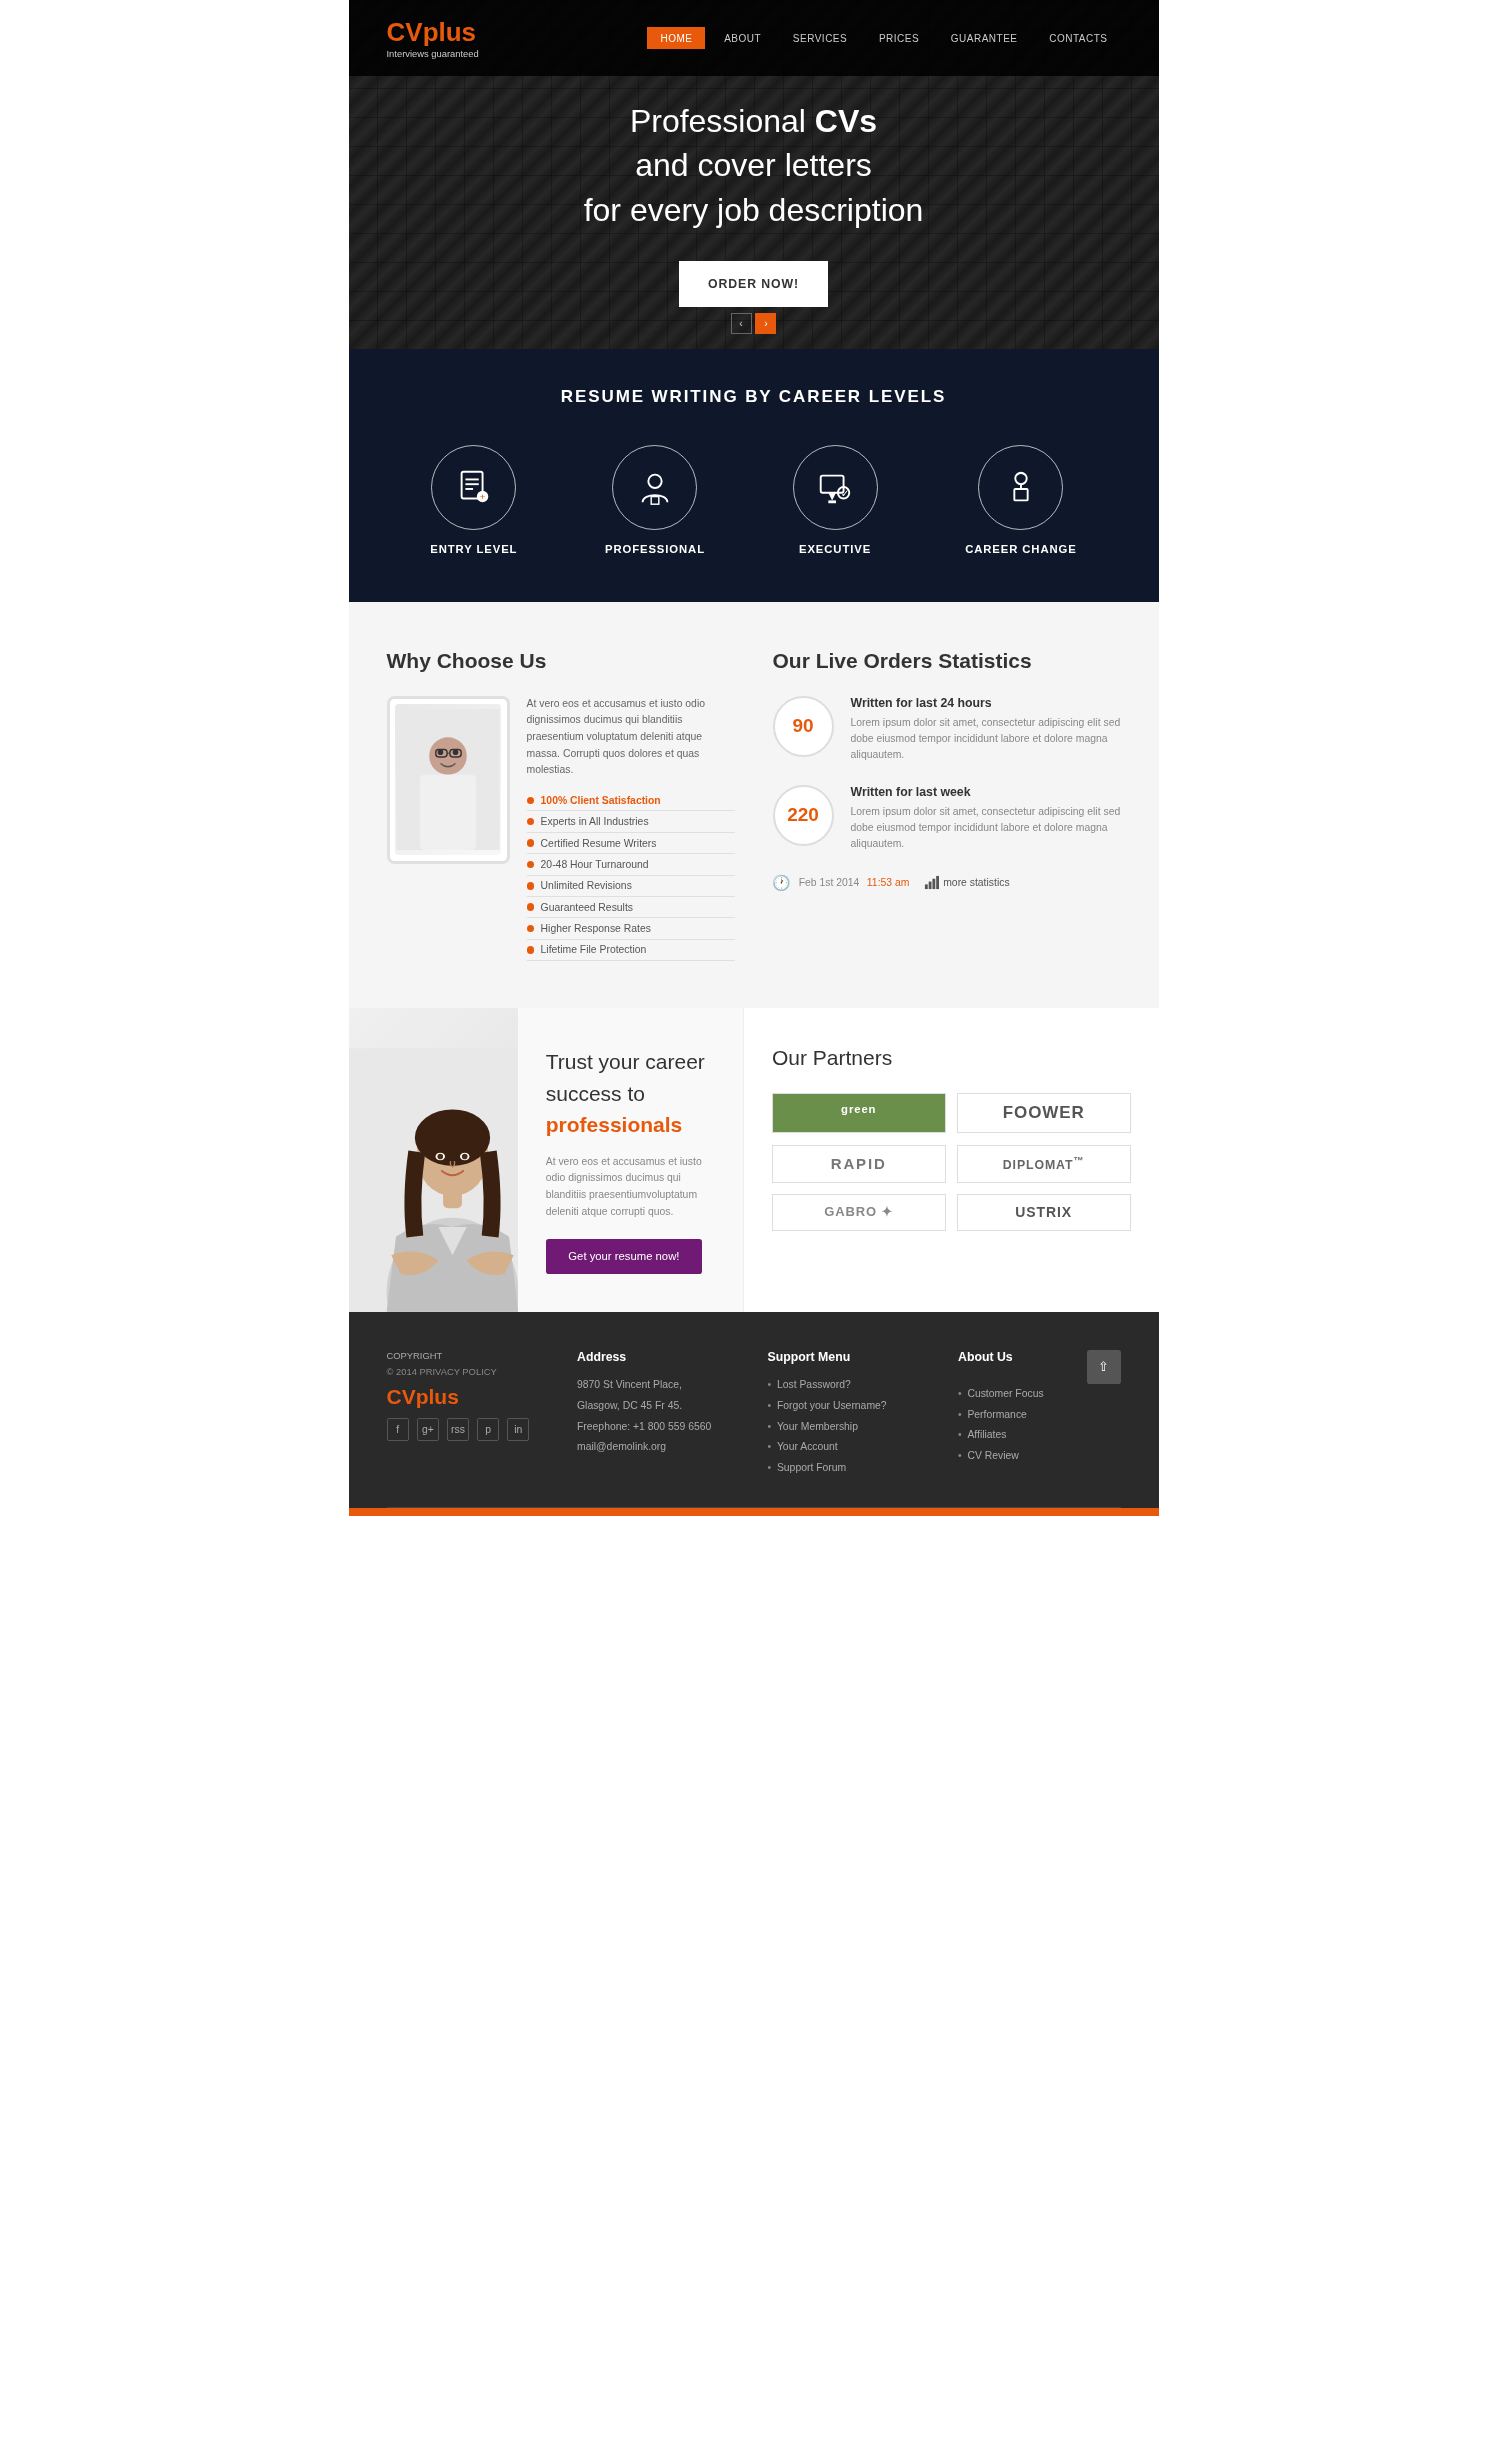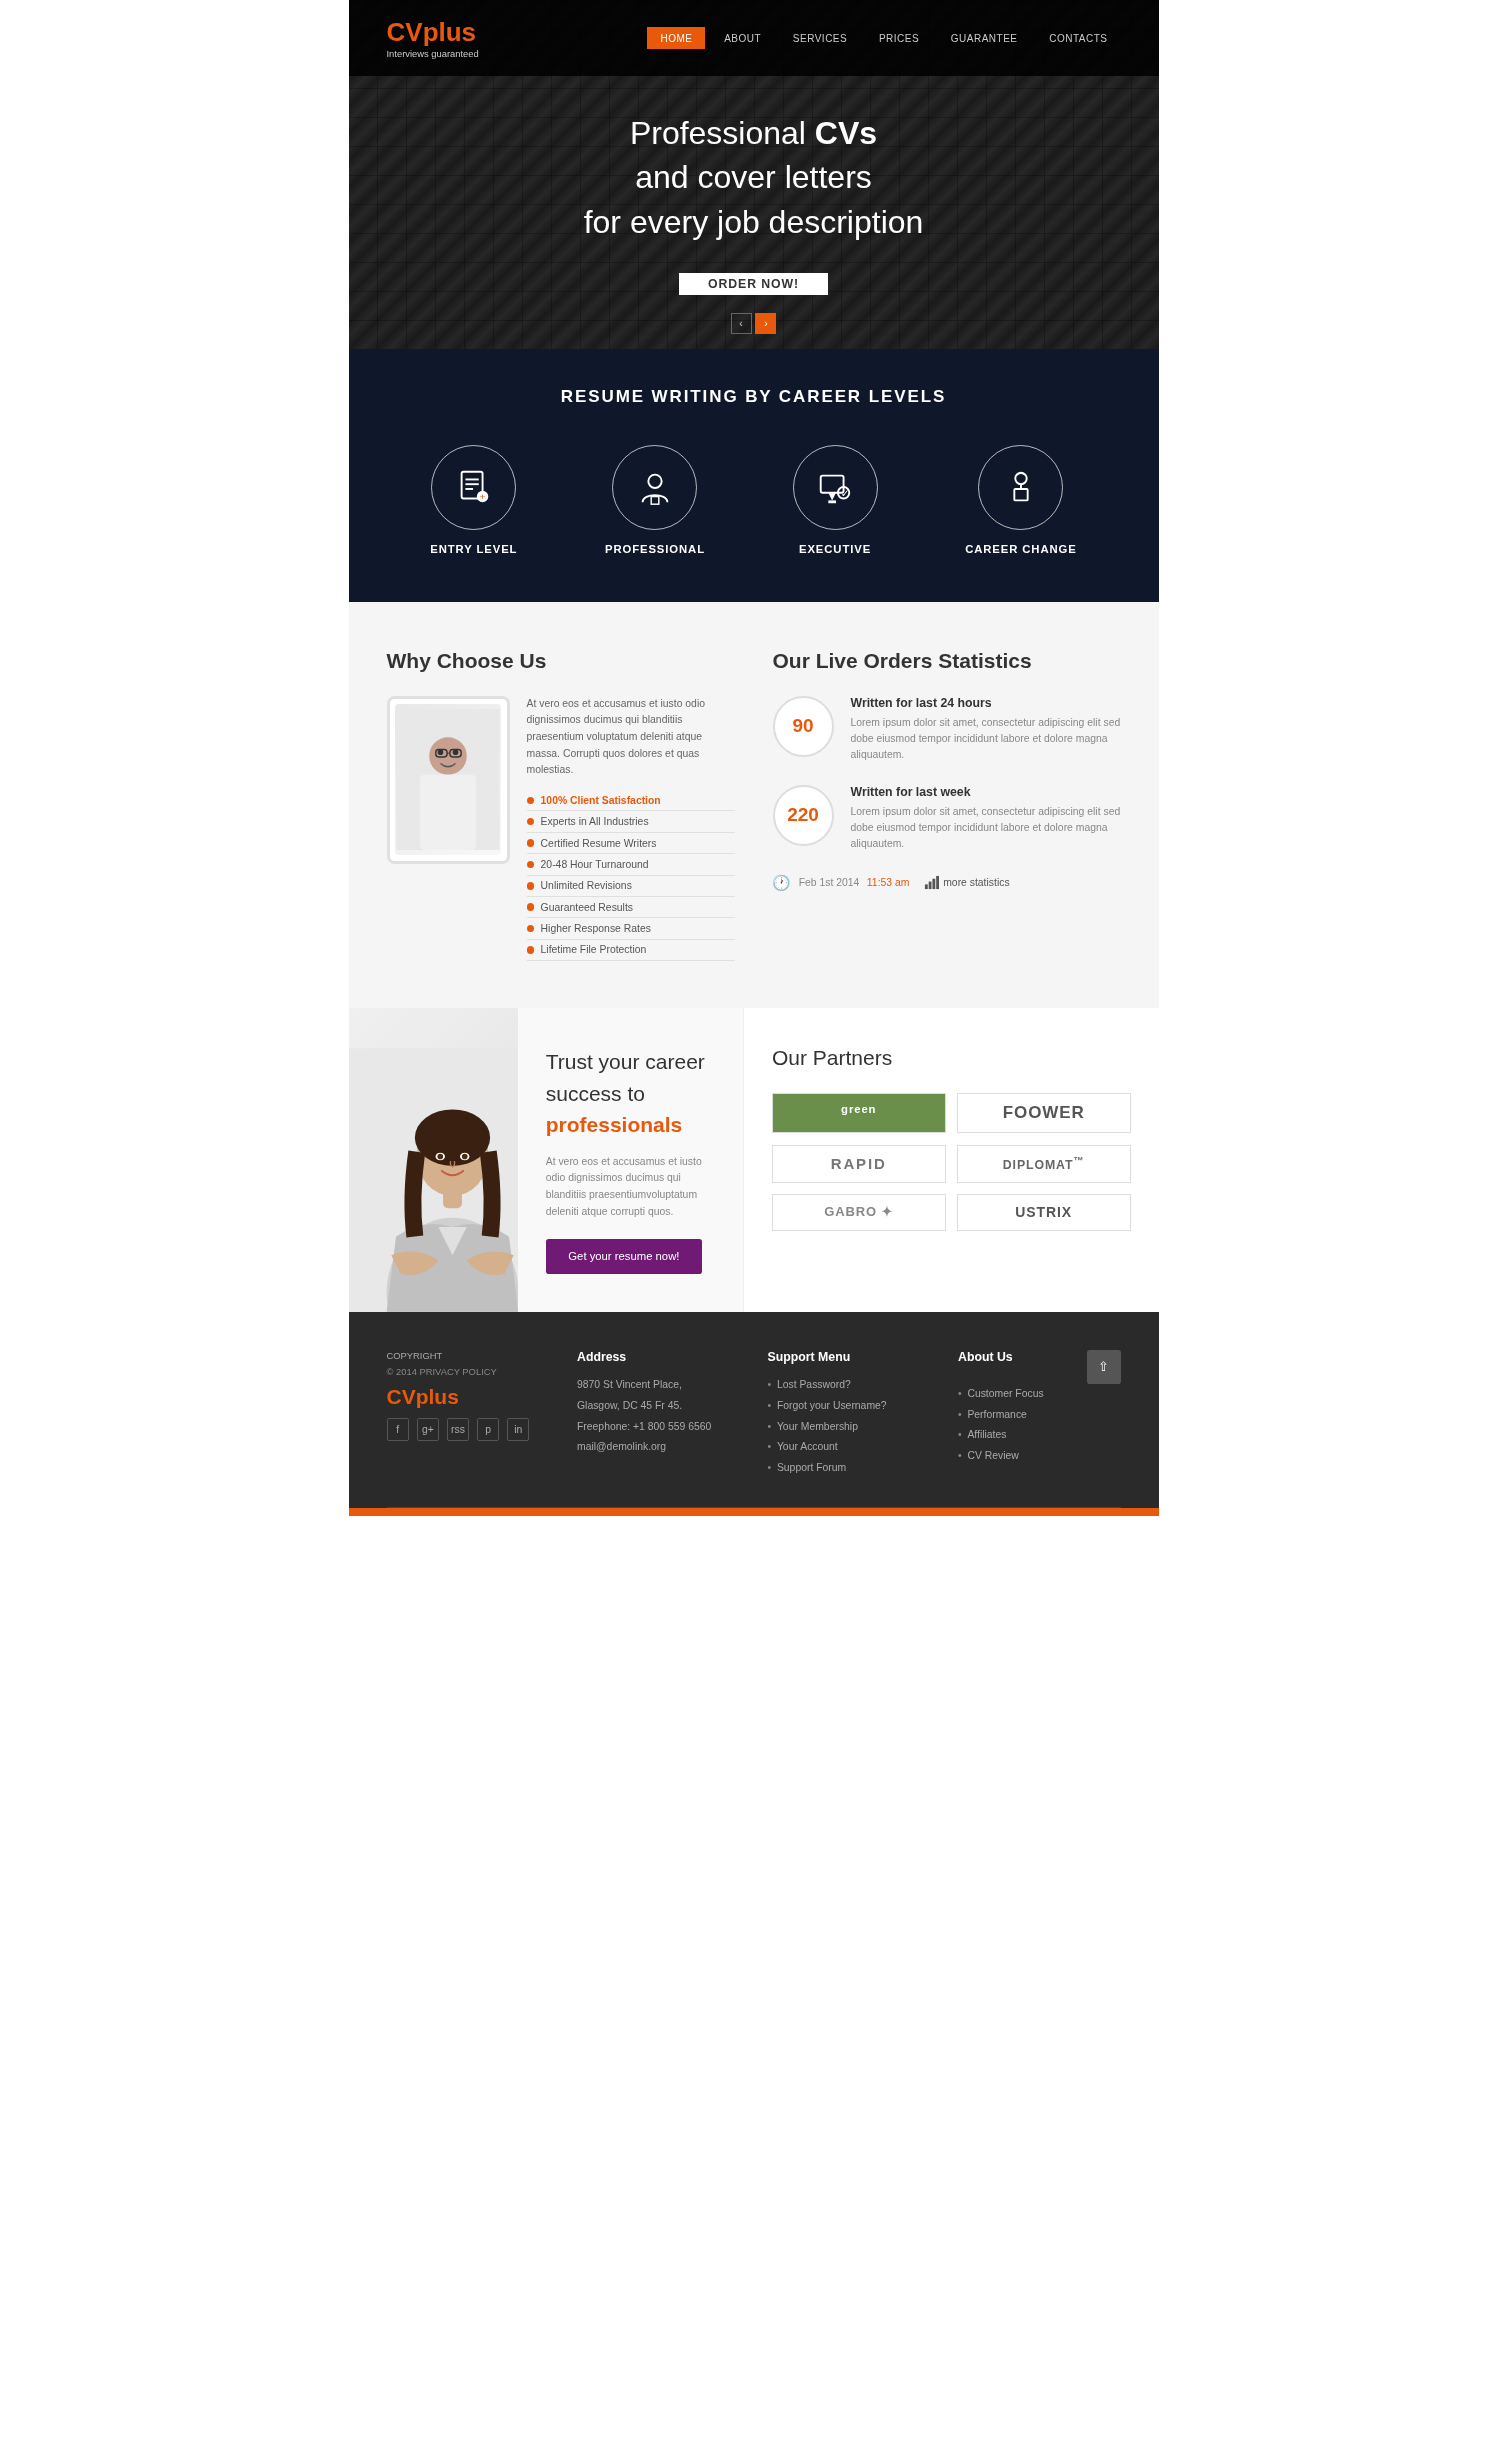--- a/index.html
+++ b/index.html
@@ -14,21 +14,21 @@
     .nav { display: flex; gap: 5.7px; align-items: center; }
     .nav-item { color: #ccc; font-size: 10px; padding: 5.7px 13px; cursor: pointer; text-decoration: none; letter-spacing: 0.5px; }
     .nav-item.active { background: #e8590c; color: #fff; }
 
     
     .hero { position: relative; width: 100%; height: 349px; background: #1a1a1a; display: flex; flex-direction: column; align-items: center; justify-content: center; overflow: hidden; }
     .hero-keyboard { position: absolute; top: 0; left: 0; width: 100%; height: 100%; background: repeating-linear-gradient(135deg, #1a1a1a 0px, #2a2a2a 9.4px, #1a1a1a 19px); opacity: 0.8; }
     .hero-content { position: relative; z-index: 2; text-align: center; padding-top: 57px; }
     .hero-title { font-size: 32px; font-weight: 300; color: #fff; line-height: 1.4; margin-bottom: 19px; }
     .hero-title strong { font-weight: 900; }
-    .hero-btn { display: inline-block; border: 1.9px solid #fff; color: #333; background: #fff; padding: 3px 28px; font-size: 12.3px; font-weight: bold; letter-spacing: 0.9px; cursor: pointer; margin-top: 9.4px; }
+    .hero-btn { display: inline-block; border: 1.9px solid #fff; color: #333; background: #fff; padding: 15px 28px; font-size: 12.3px; font-weight: bold; letter-spacing: 0.9px; cursor: pointer; margin-top: 9.4px; }
     .hero-arrows { position: absolute; bottom: 15px; display: flex; gap: 3.8px; z-index: 2; }
     .hero-arrow { width: 21px; height: 21px; border: 0.9px solid #666; color: #ccc; display: flex; align-items: center; justify-content: center; font-size: 10.4px; cursor: pointer; }
     .hero-arrow.active { background: #e8590c; border-color: #e8590c; color: #fff; }
 
     
     .career-section { background: #0f172a; padding: 38px 38px 47px; text-align: center; }
     .career-title { color: #fff; font-size: 17px; font-weight: bold; letter-spacing: 1.9px; margin-bottom: 38px; }
     .career-items { display: flex; justify-content: space-around; }
     .career-item { display: flex; flex-direction: column; align-items: center; color: #fff; gap: 13px; cursor: pointer; }
     .career-icon-circle { width: 85px; height: 85px; border: 1.9px solid rgba(255,255,255,0.7); border-radius: 50%; display: flex; align-items: center; justify-content: center; font-size: 34px; }

